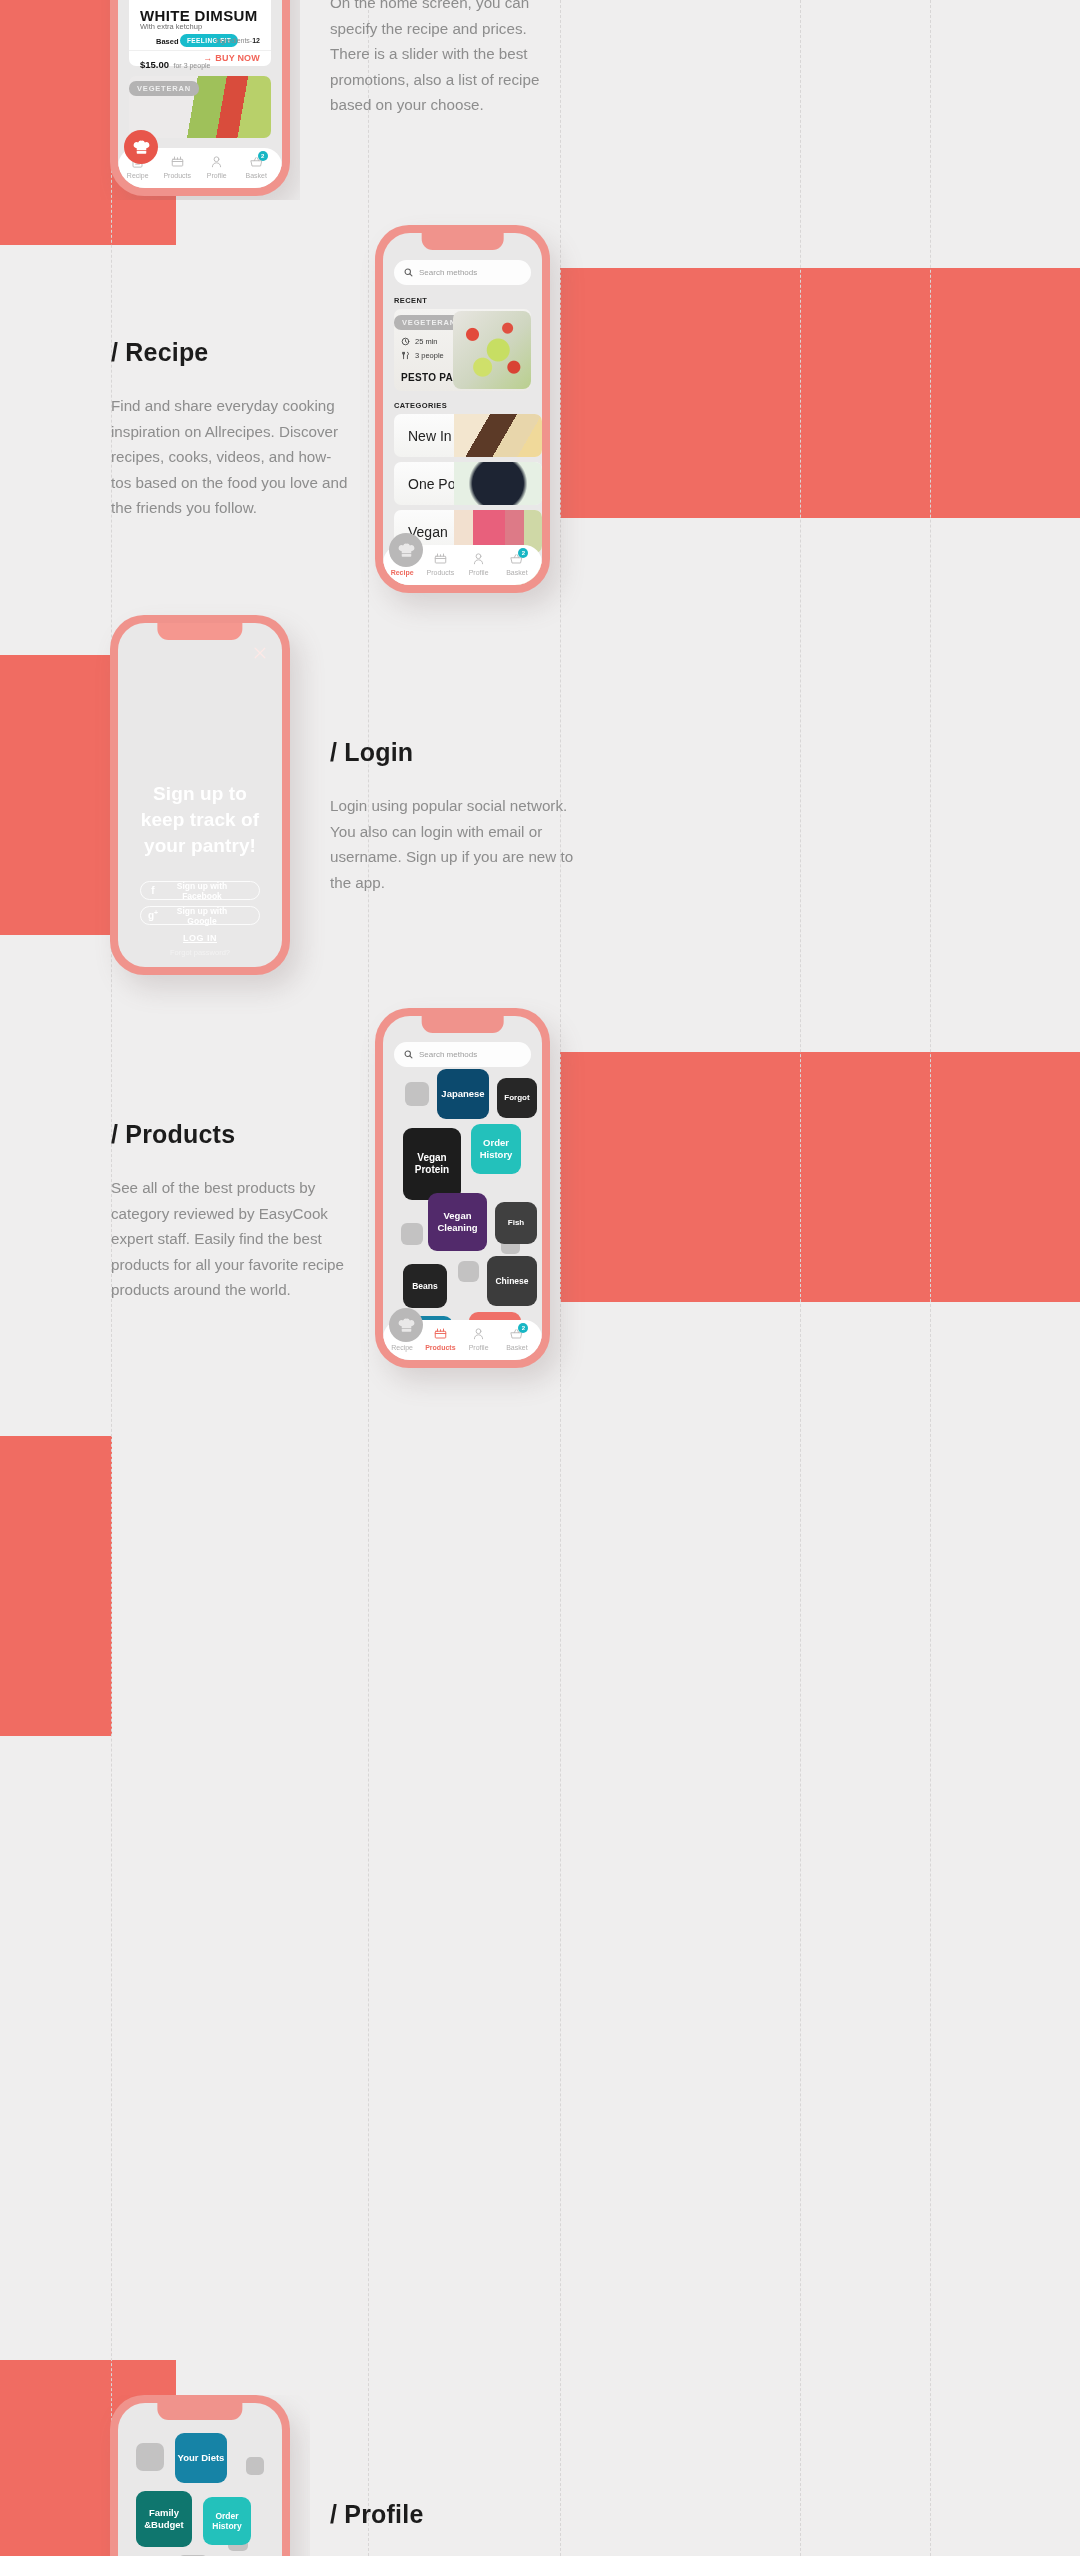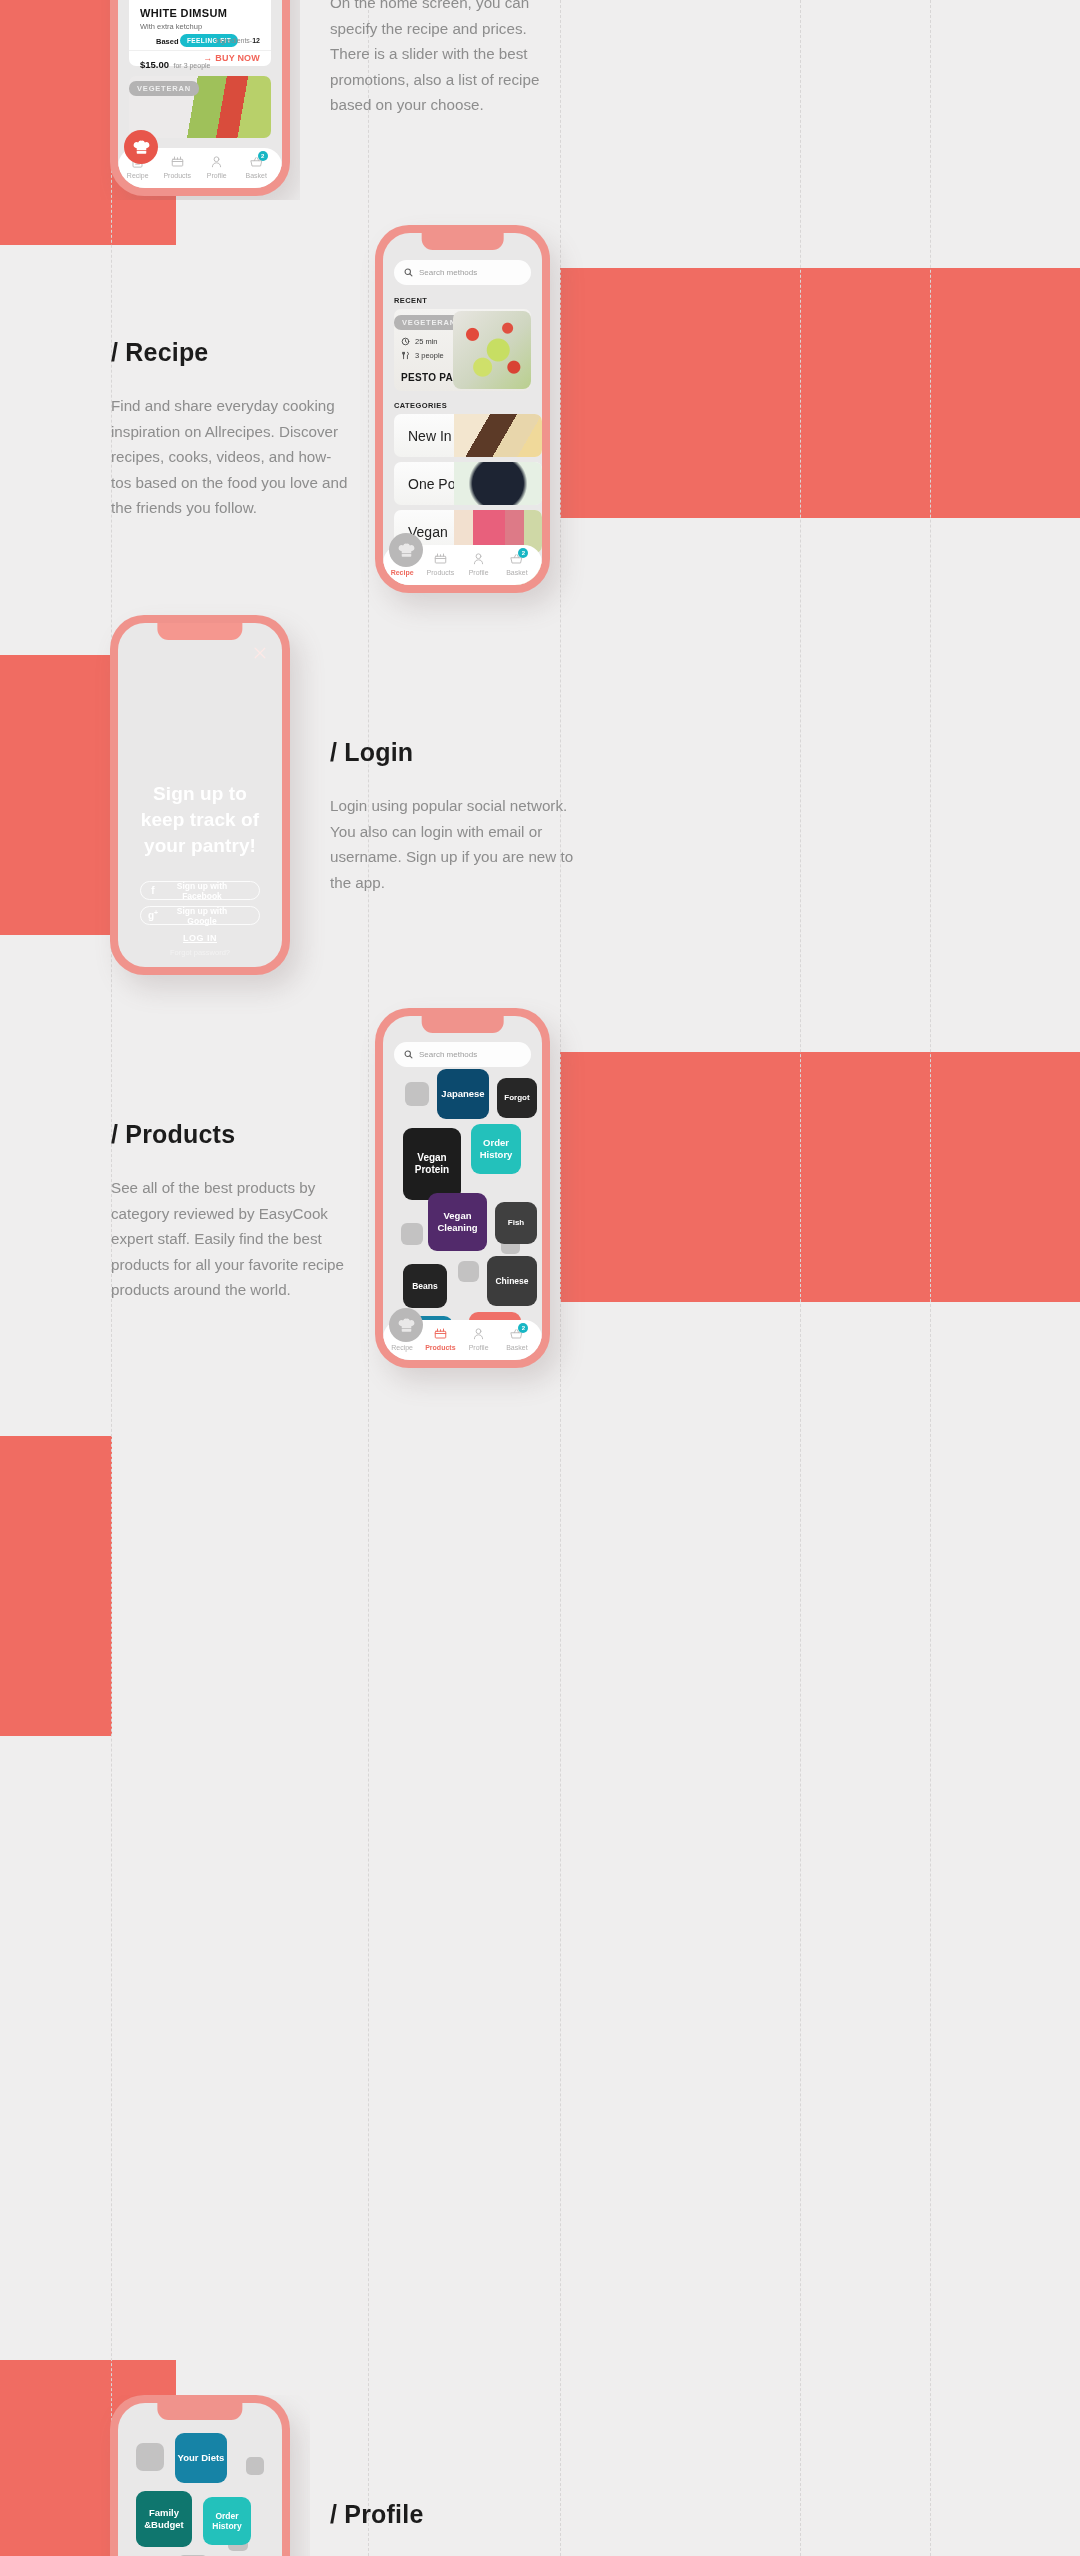--- a/index.html
+++ b/index.html
@@ -184,21 +184,21 @@
   <div class="guide" style="left:560px;"></div>
   <div class="guide" style="left:800px;"></div>
   <div class="guide" style="left:930px;"></div>
 
   <div class="clipbox" style="left:100px;top:-300px;width:200px;height:500px;">
     <div class="phone" style="left:10px;top:0;width:180px;height:496px;">
       <div class="frame"></div>
       <div class="screen">
 
         <div style="position:absolute;left:11px;right:11px;top:290px;height:68px;background:#fff;border-radius:0 0 7px 7px;">
-          <div style="position:absolute;left:11px;top:9px;font-size:11px;font-weight:bold;color:#141414;letter-spacing:.35px;">WHITE DIMSUM</div>
+          <div style="position:absolute;left:11px;top:9px;font-size:15px;font-weight:bold;color:#141414;letter-spacing:.35px;">WHITE DIMSUM</div>
           <div style="position:absolute;left:11px;top:24px;font-size:7.5px;color:#6d6d6d;">With extra ketchup</div>
 
           <div style="position:absolute;left:11px;top:39px;font-size:7.5px;font-weight:bold;color:#171717;padding-left:16px;">Based on:</div>
           <div style="position:absolute;left:51px;top:36px;padding:3px 7px;background:#17bccc;border-radius:8px;color:#fff;font-size:6.5px;font-weight:bold;letter-spacing:.4px;">FEELING FIT</div>
           <div style="position:absolute;right:11px;top:39px;font-size:7px;color:#8a8a8a;">
             <span>Ingredients-</span><span style="color:#1a1a1a;font-weight:bold;">12</span>
           </div>
 
           <div style="position:absolute;left:0;right:0;top:52px;height:1px;background:#efefef;"></div>
           <div style="position:absolute;left:11px;top:56px;">

